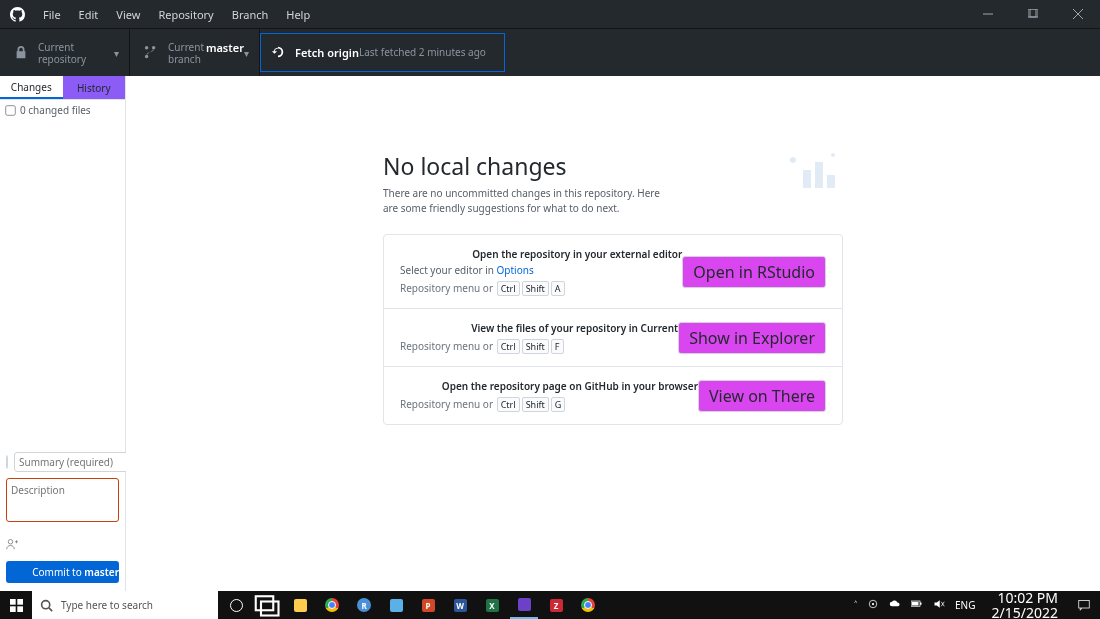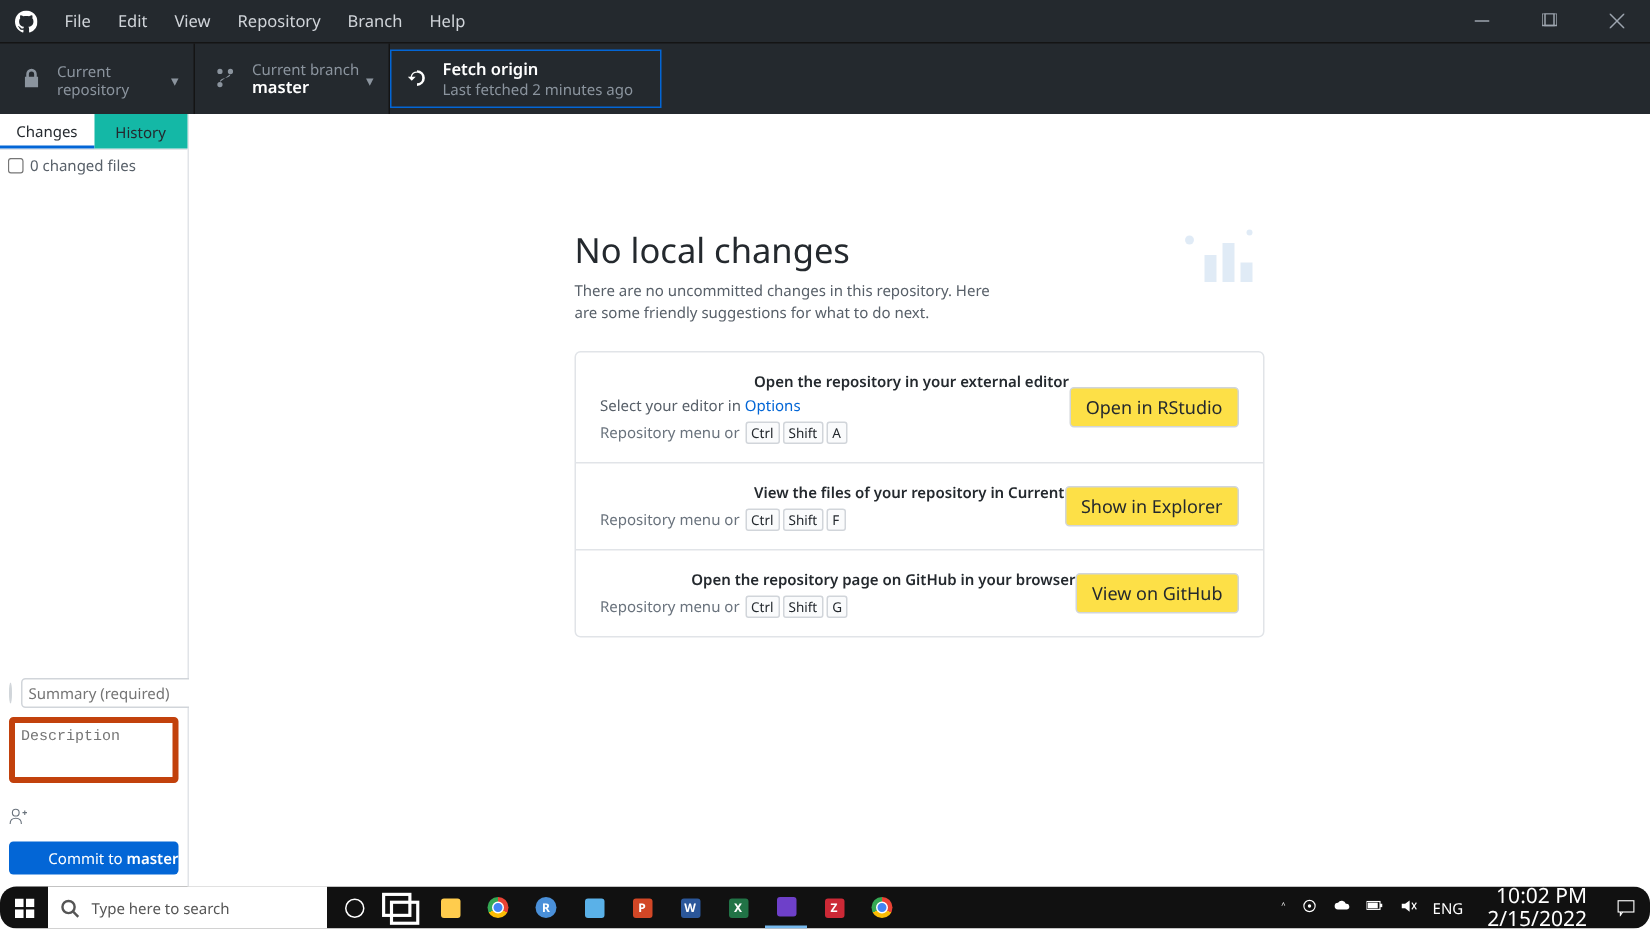--- a/index.html
+++ b/index.html
@@ -11,42 +11,42 @@
     .menu span { padding: 4px 8px; color: #d1d5da; cursor: default; }
     .wincontrols { margin-left: auto; display: flex; }
     .wincontrols .c { width: 45px; height: 28px; display:flex; align-items:center; justify-content:center; color:#9da5af;}
     .wincontrols svg { width:10px; height:10px; stroke:#9da5af; stroke-width:1; fill:none;}
     .toolbar { height: 48px; background: #24292e; display: flex; border-top:1px solid #141414;}
     .tb-cell { display:flex; align-items:center; padding: 0 10px 0 14px; border-right:1px solid #141414; color:#fff; position:relative;}
     .tb-cell.repo { width: 130px;}
     .tb-cell.branch { width: 130px;}
     .tb-cell .icon { margin-right: 10px; color:#8b949e;}
     .tb-cell .icon svg { width:14px; height:14px; fill: currentColor;}
-    .tb-text { display:flex; flex-direction:column; line-height:1.2;}
+    .tb-text { display:flex; flex-direction:row; line-height:1.2;}
     .tb-text .lbl { font-size:10px; color:#8b949e;}
     .tb-text .val { font-size:11px; font-weight:600; color:#fff;}
     .tb-cell .chev { margin-left:auto; color:#8b949e;}
     .tb-cell.fetch { border:1px solid #0366d6; margin:4px 0; padding:0 18px 0 10px;}
     .tb-cell.fetch .icon { color:#fff;}
     .tb-cell.fetch .sub { font-size:10px; color:#8b949e;}
     .body { height: calc(619px - 28px - 48px - 28px); display:flex; }
     .sidebar { width: 126px; border-right:1px solid #e1e4e8; display:flex; flex-direction:column;}
     .tabs { display:flex; height:24px; border-bottom:1px solid #e1e4e8;}
     .tab { flex:1; display:flex; align-items:center; justify-content:center; font-size:10px; color:#24292e; background:#fff;}
     .tab.active { border-bottom:2px solid #0366d6;}
-    .tab:not(.active) { background:#14b8a6;}
+    .tab:not(.active) { background:#8b5cf6;}
     .filecount { height:20px; display:flex; align-items:center; font-size:10px; color:#586069;}
     .filecount .ck { width:20px; display:flex; justify-content:center;}
     .filecount .ck input { transform:scale(0.8);}
     .sidebar-spacer { flex:1; }
     .commitform { padding:6px 6px 8px; }
     .commitform .summary-row { display:flex; align-items:center; margin-bottom:6px; gap:6px;}
     .avatar-dot { width:14px; height:14px; border-radius:50%; background:#6fcf97; border:1px solid #d1d5da;}
     .commitform input[type="text"] { flex:1; height:20px; font-size:10px; padding:0 4px; border:1px solid #d1d5da; border-radius:3px;}
-    .commitform textarea { width:100%; height:44px; font-size:10px; padding:4px; border:4px solid #c2410c; border-radius:3px; resize:none;font-family:Liberation Mono, monospace;}
+    .commitform textarea { width:100%; height:44px; font-size:10px; padding:4px; border:1px solid #c2410c; border-radius:3px; resize:none;}
     .commitform .coauthor { margin-top:6px; color:#6a737d;}
     .commitform .coauthor svg { width:12px; height:12px; stroke:#6a737d; fill:none;}
     .commit-btn { margin-top:6px; width:100%; height:22px; background:#0366d6; color:#fff; border:none; border-radius:3px; font-size:10px;text-align:right;}
     .commit-btn b { font-weight:600;}
     .main { flex:1; background:#fff; padding: 30px 40px; color:#586069;margin-top:44px;}
     .main-wrap { width: 460px; margin:0 auto;}
     .heading-row { display:flex; align-items:flex-start;}
     .main h1 { font-size:23px; font-weight:400; color:#24292e; margin-bottom:4px;}
     .main .subtitle { font-size:10px; color:#586069; max-width:280px; line-height:1.5;}
     .illo { margin-left:auto; width:60px; height:40px; opacity:.35;}
@@ -54,23 +54,23 @@
     .cards { margin-top:18px; border:1px solid #e1e4e8; border-radius:4px;}
     .card { padding:12px 16px; display:flex; border-bottom:1px solid #e1e4e8;}
     .card:last-child { border-bottom:none;}
     .card .ct { flex:1;}
     .card .ctitle { font-size:10px; font-weight:600; color:#24292e;text-align:right;}
     .card .cdesc { font-size:10px; color:#586069; margin-top:2px;}
     .card .cdesc .link { color:#0366d6;}
     .card .cshort { font-size:10px; color:#6a737d; margin-top:4px;}
     kbd { display:inline-block; border:1px solid #d1d5da; border-radius:2px; padding:0 3px; font-size:9px; font-family:inherit; color:#24292e; background:#fafbfc; margin:0 1px;}
     .card .action { align-self:center;}
-    .card .action button { background:#fde047; border:1px solid #d1d5da; border-radius:3px; padding:4px 10px; font-size:12px; color:#24292e;}
+    .card .action button { background:#d946ef; border:1px solid #d1d5da; border-radius:3px; padding:4px 10px; font-size:16px; color:#24292e;}
     
-    .taskbar { height:28px; background:#111; display:flex; align-items:center; color:#fff; font-size:10px;border-radius:11px;}
+    .taskbar { height:28px; background:#111; display:flex; align-items:center; color:#fff; font-size:10px;}
     .start { width:32px; display:flex; align-items:center; justify-content:center; height:100%;}
     .start svg{width:13px;height:13px;fill:#fff;}
     .searchbox { width:186px; height:100%; background:#fff; color:#555; display:flex; align-items:center; padding:0 8px; gap:8px;}
     .searchbox svg { width:13px;height:13px; stroke:#555; fill:none; stroke-width:2;}
     .tb-icons { display:flex; height:100%; align-items:center; margin-left:4px; gap:4px;}
     .tb-icons .ic { width:28px; height:28px; display:flex; align-items:center; justify-content:center;}
     .chromeico{width:14px;height:14px;border-radius:50%;background:conic-gradient(#ea4335 0 120deg,#fbbc05 120deg 240deg,#34a853 240deg 360deg);display:flex;align-items:center;justify-content:center;}
     .chromeico::after{content:"";width:6px;height:6px;background:#4285f4;border-radius:50%;border:1.5px solid #fff;}
     .circ{width:14px;height:14px;border-radius:50%;}
     .sq{width:13px;height:13px;border-radius:2px;display:flex;align-items:center;justify-content:center;font-weight:bold;font-size:8px;color:#fff;}
@@ -212,21 +212,21 @@
           <div class="ctitle">View the files of your repository in Current</div>
           <div class="cshort"><span>Repository menu or</span>&nbsp;<kbd>Ctrl</kbd><kbd>Shift</kbd><kbd>F</kbd></div>
         </div>
         <div class="action"><button>Show in Explorer</button></div>
       </div>
       <div class="card">
         <div class="ct">
           <div class="ctitle">Open the repository page on GitHub in your browser</div>
           <div class="cshort"><span>Repository menu or</span>&nbsp;<kbd>Ctrl</kbd><kbd>Shift</kbd><kbd>G</kbd></div>
         </div>
-        <div class="action"><button>View on GitHub</button></div>
+        <div class="action"><button>View on There</button></div>
       </div>
     </div>
     </div>
   </div>
 </div>
 
 <div class="taskbar">
   <div class="start">
     <svg viewBox="0 0 16 16">
         <rect x="0" y="0" width="7" height="7"></rect>

